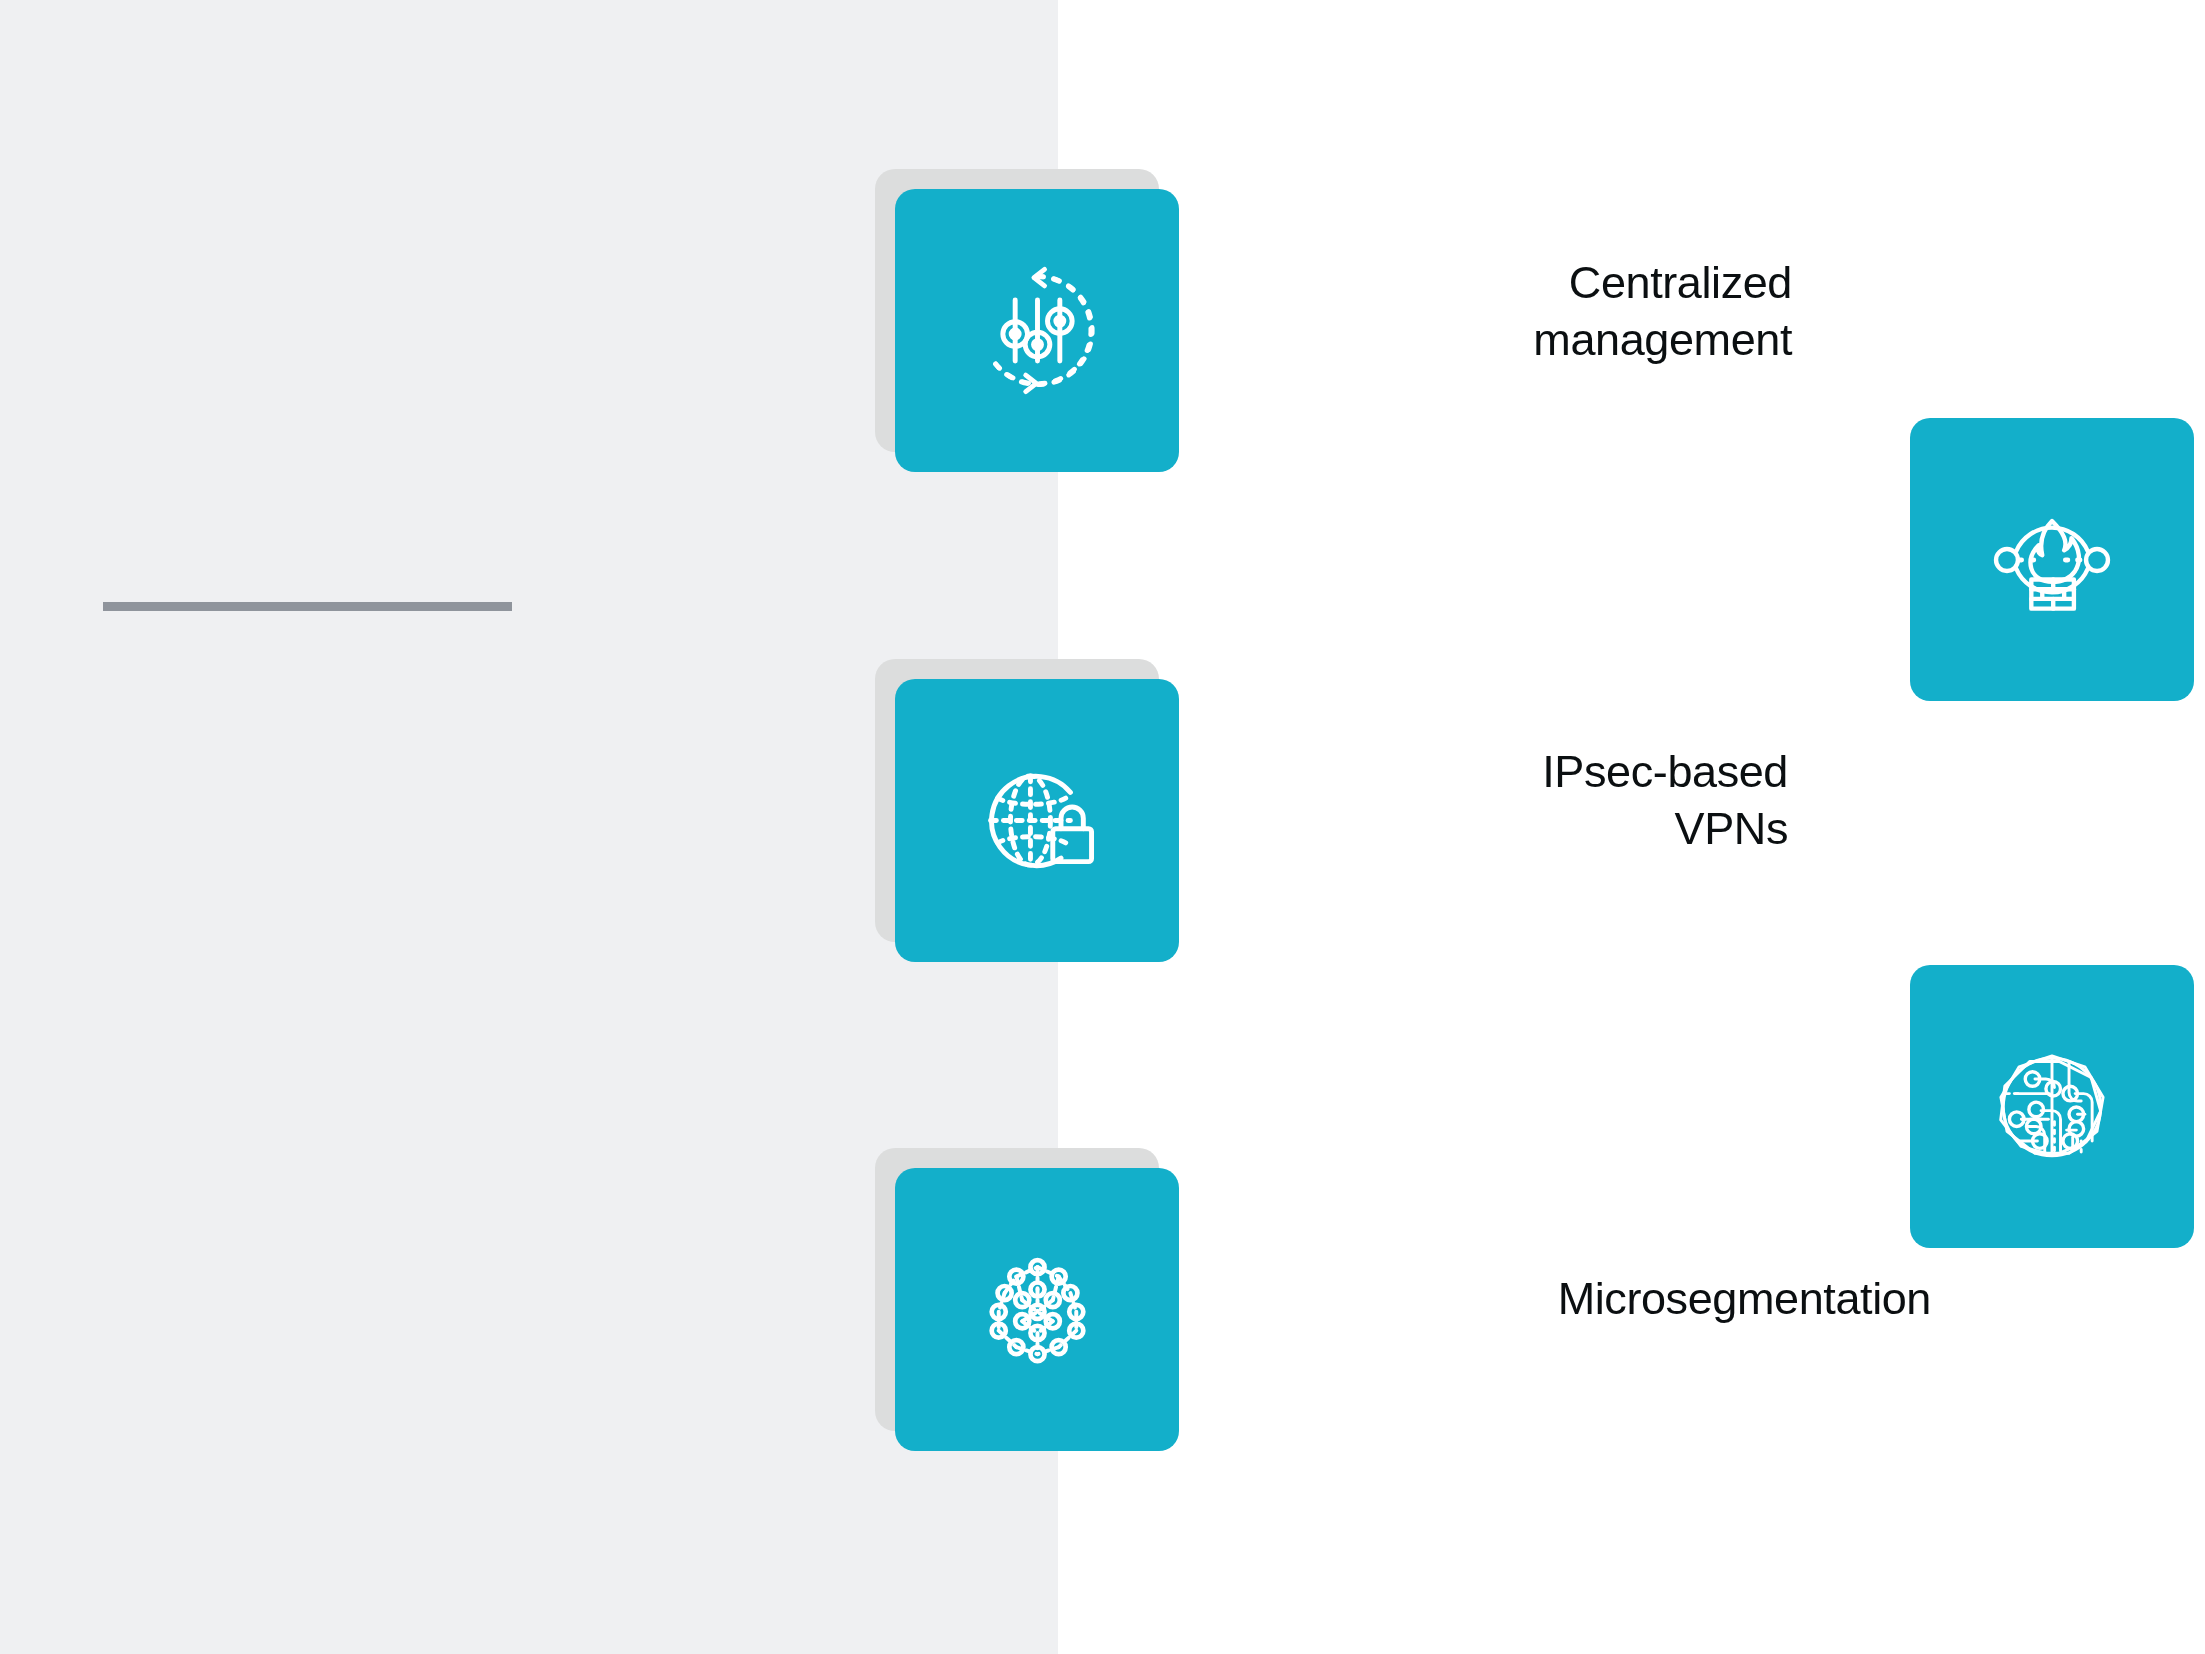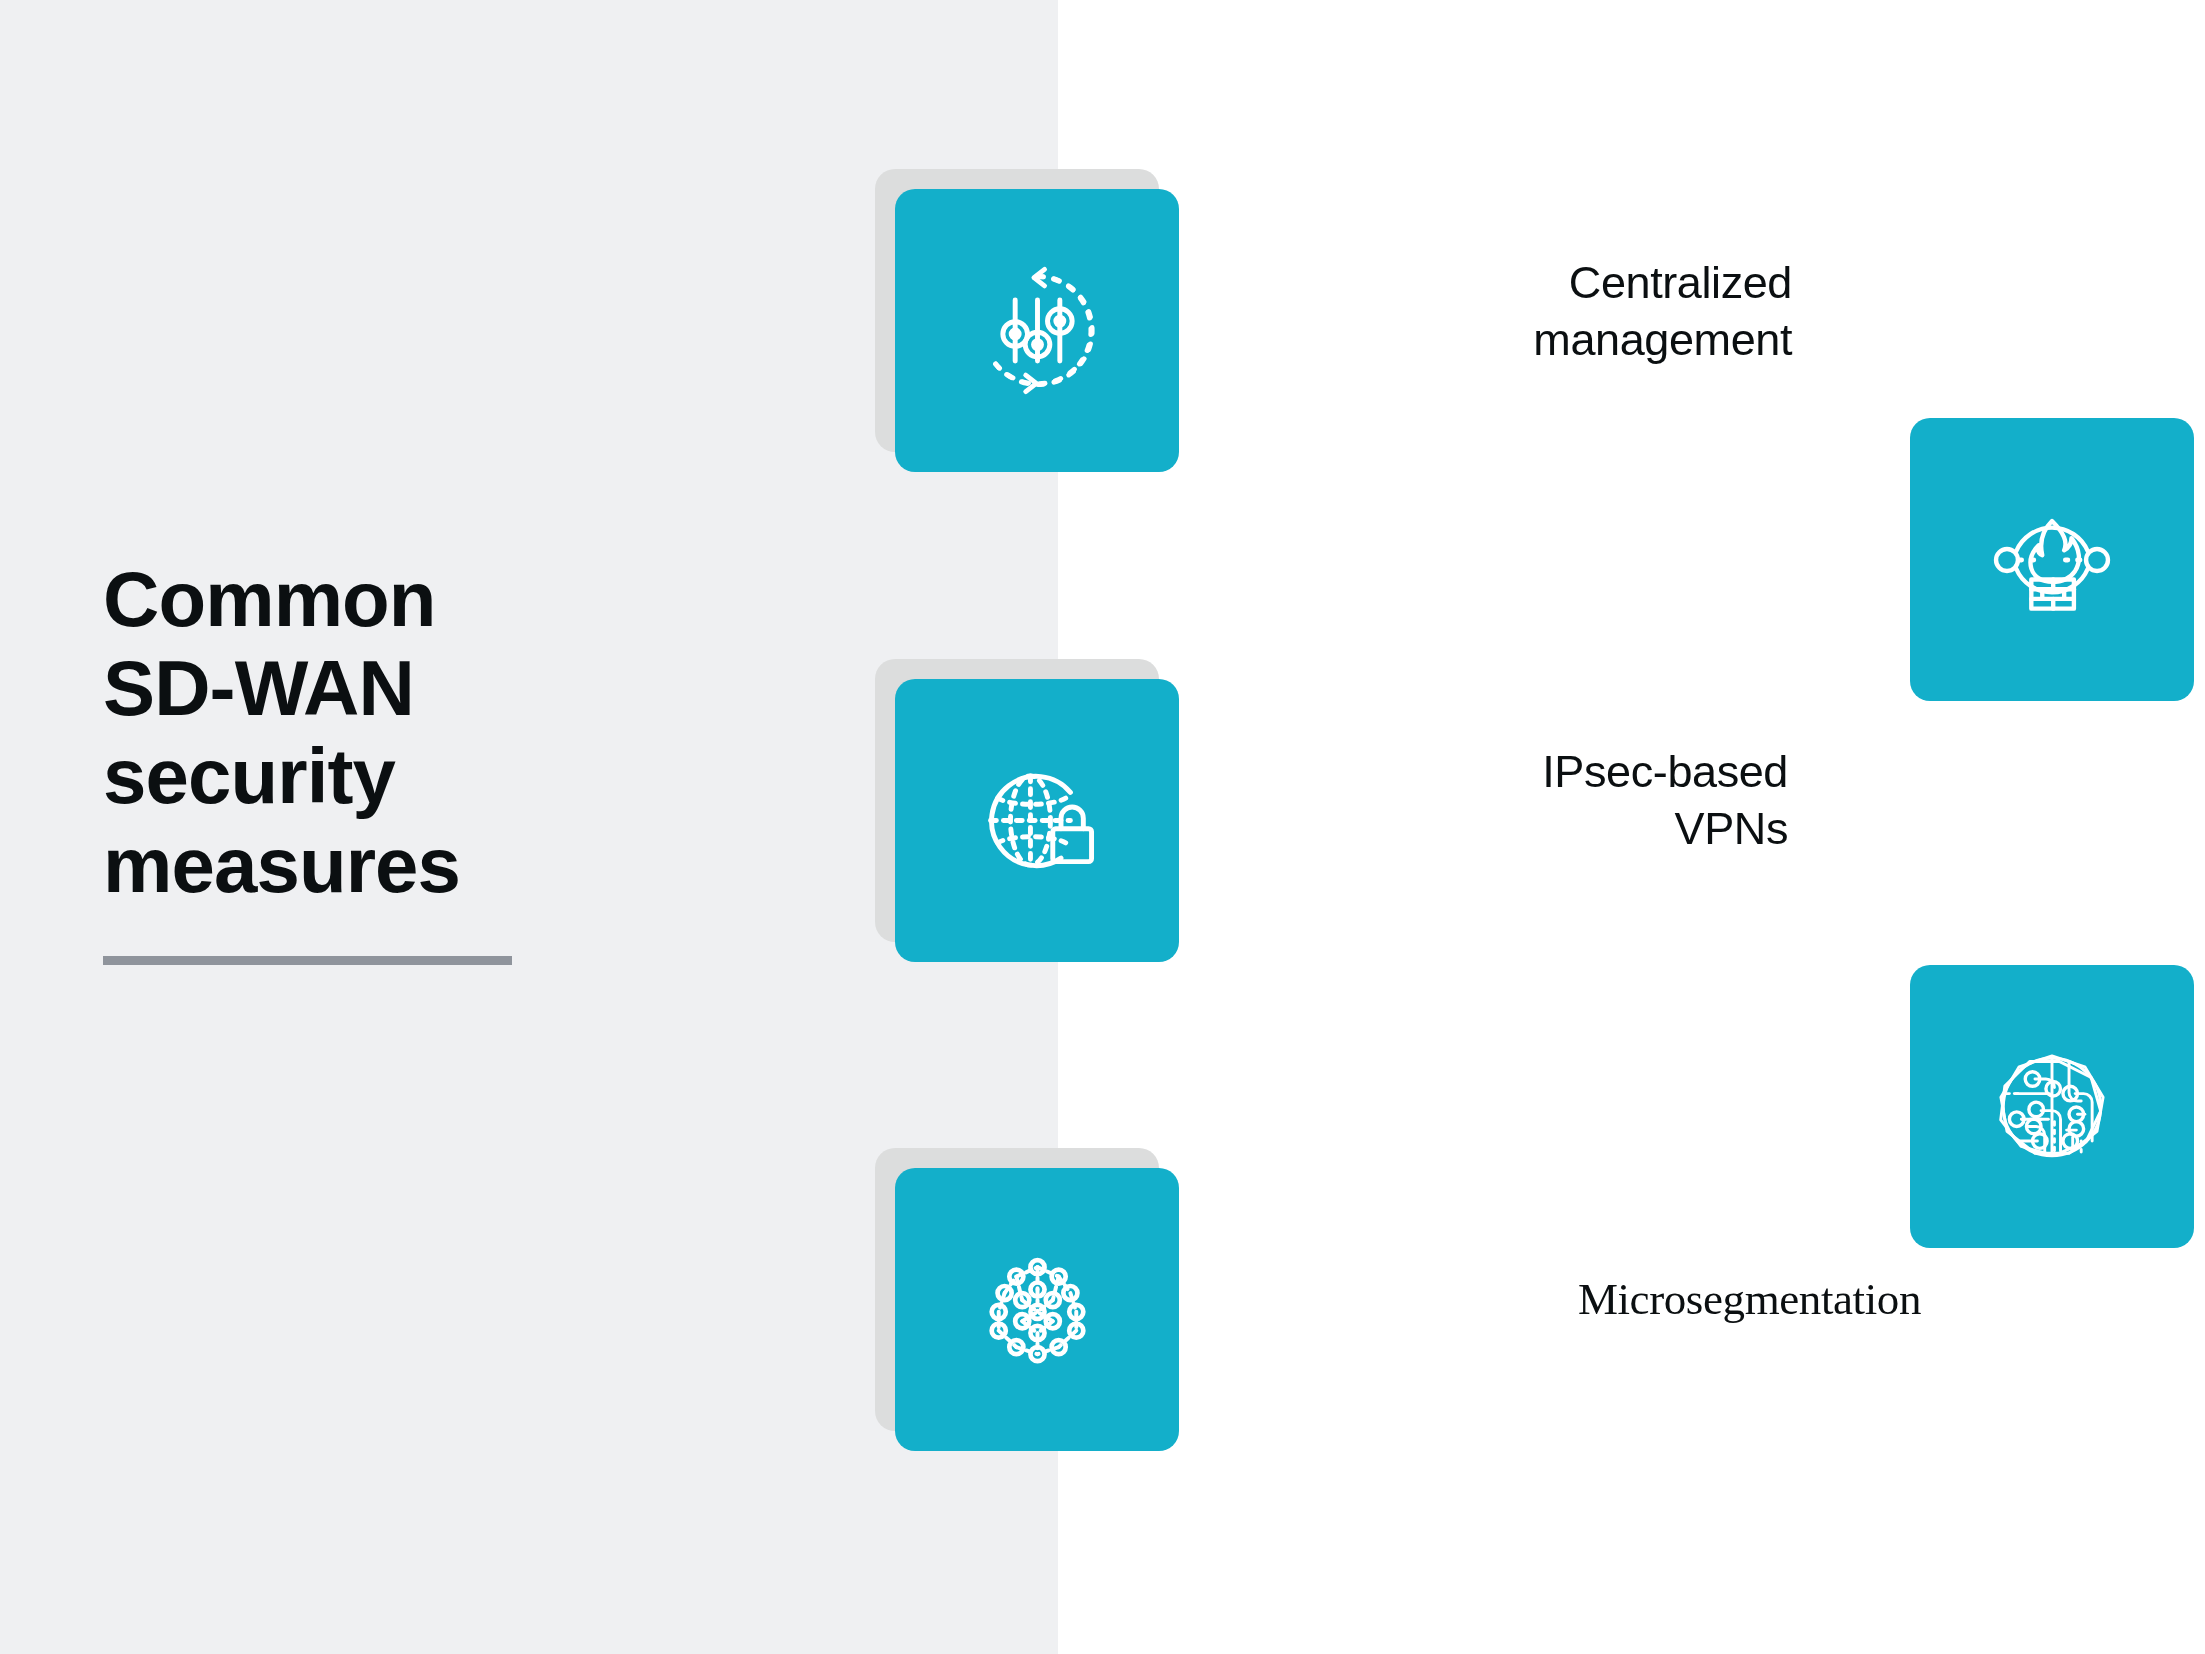--- a/index.html
+++ b/index.html
@@ -63,39 +63,35 @@
   }
 
   
   #item-centralized{left:895px;top:189px;}
   #item-centralized .item-label{left:324px;top:66px;width:573px;}
 
   #item-ipsec{left:895px;top:679px;}
   #item-ipsec .item-label{left:320px;top:65px;width:573px;}
 
   #item-microseg{left:895px;top:1168px;}
-  #item-microseg .item-label{left:320px;top:103px;width:706px;font-family:Liberation Serif, serif;}
+  #item-microseg .item-label{left:330px;top:103px;width:706px;}
 
   
   #item-ngfw{left:1910px;top:418px;}
 
   #item-ai{left:1910px;top:965px;}
 </style>
 </head>
 <body>
 
 <div id="stage">
 
   <div class="panel-left"></div>
 
   <div class="title-block">
-    <div class="title-text">Common
-SD-WAN
-security
-measures</div>
     <div class="title-rule"></div>
   </div>
 
   <div class="item" id="item-centralized">
     <div class="tile-wrap">
       <div class="tile-shadow"></div>
       <div class="tile">
         <span>
           <svg width="141" height="141" viewBox="0 0 120 120" fill="none" stroke="#ffffff" stroke-width="4.2" stroke-linecap="round" stroke-linejoin="round">
 

